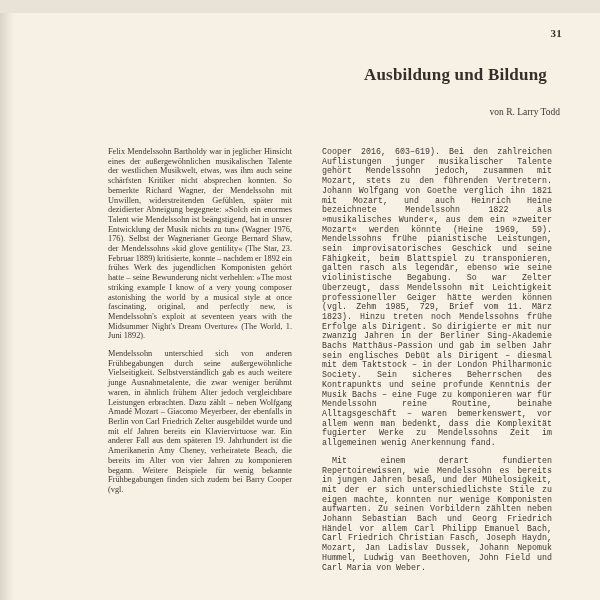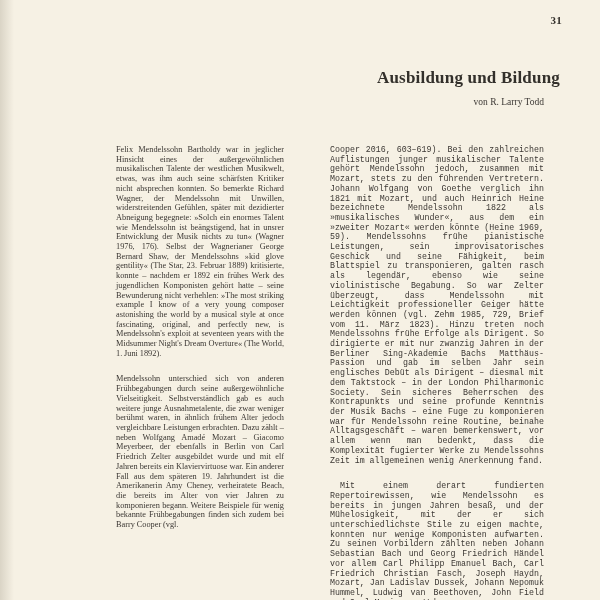--- a/index.html
+++ b/index.html
@@ -27,50 +27,50 @@
     position:absolute;left:0;top:0;bottom:0;width:14px;
     background:linear-gradient(to right, rgba(90,80,60,0.18), rgba(90,80,60,0.00));
     pointer-events:none;
   }
   .page-number{
     position:absolute;top:14px;right:38px;
     font-size:11px;font-weight:bold;color:var(--title);
     letter-spacing:0.3px;
   }
   .title{
-    margin:0;
-    padding:68px 40px 0 100px;
+    margin:13px;
+    padding:52px 40px 0 100px;
     text-align:right;
     font-size:17px;
     font-weight:bold;
     color:var(--title);
     letter-spacing:0.2px;
   }
   .byline{
-    padding:9px 56px 0 100px;
+    padding:9px 40px 0 100px;
     text-align:right;
     font-size:9.5px;
     color:var(--text);
   }
   .columns{
     display:flex;
     margin:22px 40px 0 100px;
     gap:14px;
   }
   .col{
     font-size:8.3px;
     line-height:9.7px;
     text-align:justify;
     hyphens:auto;
     -webkit-hyphens:auto;
     word-spacing:-0.2px;
   }
   .col-left{width:200px;flex:0 0 200px;}
   .col-right{width:246px;flex:0 0 246px;font-family:Liberation Mono, monospace;}
-  .col p{margin:16px;}
+  .col p{margin:8px;}
   .col p + p{margin-top:0;}
   .section-heading{
     margin:13px 0 9px 0;
     text-align:center;
     font-size:8.6px;
     line-height:10px;
     font-weight:bold;
     color:var(--heading-accent);
     letter-spacing:0.2px;
   }

